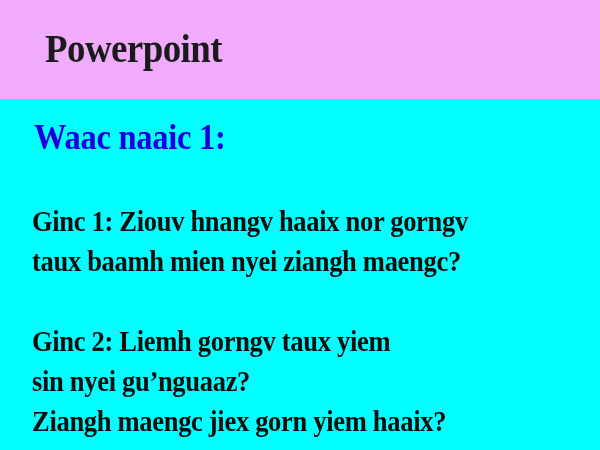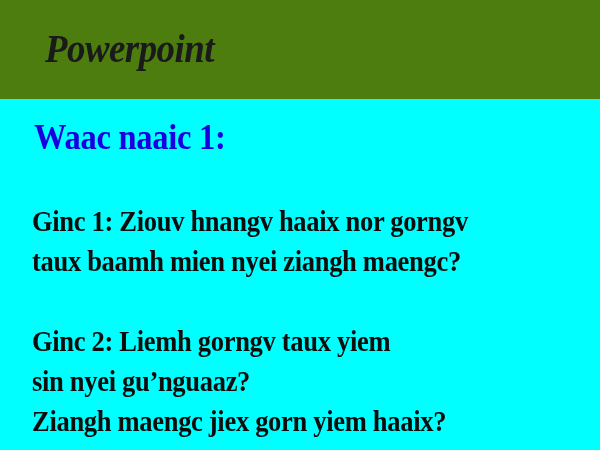--- a/index.html
+++ b/index.html
@@ -87,21 +87,21 @@
   .body-line {
     white-space: nowrap;
     display: block;
   }
 </style>
 </head>
 <body>
 
 <div id="slide">
 
-  <div id="header-band" style="background: #4d7c0f; font-style: italic;">
+  <div id="header-band" style="background: #f0abfc;">
     <div id="header-title" style="color: rgb(26, 26, 26);">Powerpoint</div>
   </div>
 
   <div id="body-band" style="background: rgb(0, 255, 255);">
   </div>
 
   <div id="slide-title" style="color: rgb(26, 0, 224);">Waac naaic 1:</div>
 
   <div id="body-text" style="color: rgb(13, 13, 13);">
 

